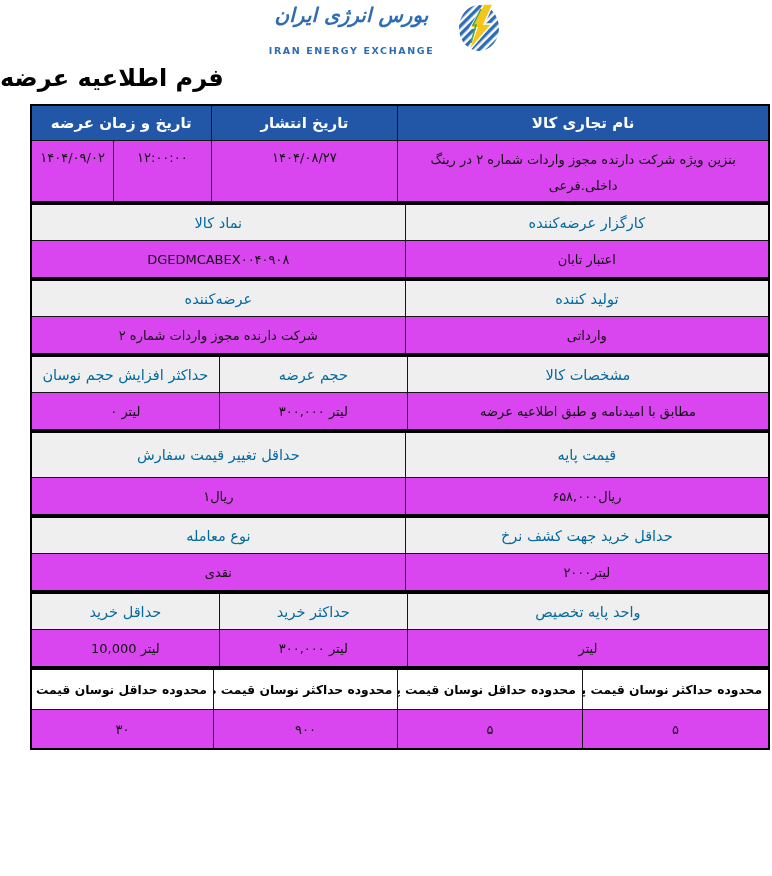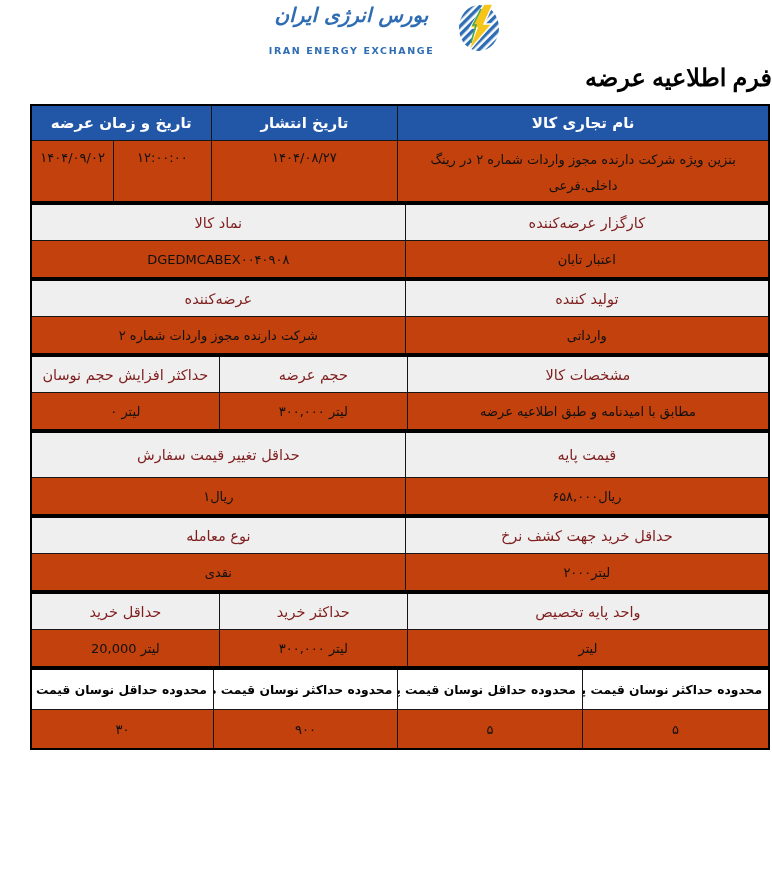--- a/index.html
+++ b/index.html
@@ -15,43 +15,43 @@
   }
   .brand-text{display:flex;flex-direction:column;align-items:center;line-height:1.1;}
   .brand-fa{
     color:#2e6db4;font-size:20px;font-weight:bold;font-style:italic;
     letter-spacing:1px;
   }
   .brand-en{
     color:#2e6db4;font-size:9.5px;font-weight:bold;letter-spacing:1.6px;margin-top:20px;
   }
   .page-title{
-    text-align:right;font-size:24px;font-weight:bold;color:#000;
-    margin:9px 0 12px 0;direction:rtl;font-family:Liberation Serif, serif;
+    text-align:left;font-size:24px;font-weight:bold;color:#000;
+    margin:9px 0 12px 0;direction:rtl;
   }
   
   table.tbl{
     width:740px;margin:0 2px 0 30px;border-collapse:collapse;direction:rtl;
     table-layout:fixed;border:2px solid #000;
   }
   table.tbl th, table.tbl td{
     border:1.5px solid #161616;text-align:center;vertical-align:middle;
     padding:2px 6px;overflow:hidden;
   }
   th.hdr-blue{
     background:#2257a8;color:#ffffff;font-weight:bold;font-size:15px;height:30px;
   }
   th.hdr-gray{
-    background:#efefef;color:#7f1d1d;font-weight:normal;font-size:14.5px;height:31px;
+    background:#efefef;color:#0369a1;font-weight:normal;font-size:14.5px;height:31px;
   }
   th.hdr-plain{
     background:#ffffff;color:#000;font-weight:bold;font-size:12.3px;height:35px;
     padding:2px 1px;white-space:nowrap;
   }
-  td.val{font-size:13px;height:32px;background:#c2410c;}
+  td.val{font-size:13px;height:32px;background:#d946ef;}
   
   .t1-val{vertical-align:top !important;padding-top:9px !important;height:49px;font-size:12.5px;}
   .t1-name{
     text-align:left;text-align-last:center;line-height:2;
     padding:6px 14px 2px 14px !important;
   }
   .mb-a{margin-bottom:29px;} .mb-b{margin-bottom:22px;} .mb-c{margin-bottom:18px;}
   .mb-d{margin-bottom:20px;} .mb-e{margin-bottom:27px;} .mb-f{margin-bottom:26px;}
   .mb-g{margin-bottom:25px;}
   .t5-hdr{height:40px !important;}
@@ -205,21 +205,21 @@
     </colgroup>
   <tbody>
       <tr>
     <th class="hdr-gray">واحد پایه تخصیص</th>
     <th class="hdr-gray">حداکثر خرید</th>
     <th class="hdr-gray">حداقل خرید</th>
   </tr>
   <tr>
     <td class="val">لیتر</td>
     <td class="val">لیتر ۳۰۰,۰۰۰</td>
-    <td class="val">لیتر 20,000</td>
+    <td class="val">لیتر 10,000</td>
   </tr>
 </tbody>
   </table>
 
 <table class="tbl t8">
   <colgroup>
       <col style="width:25.3%">
       <col style="width:25%">
       <col style="width:25%">
       <col style="width:24.7%">

